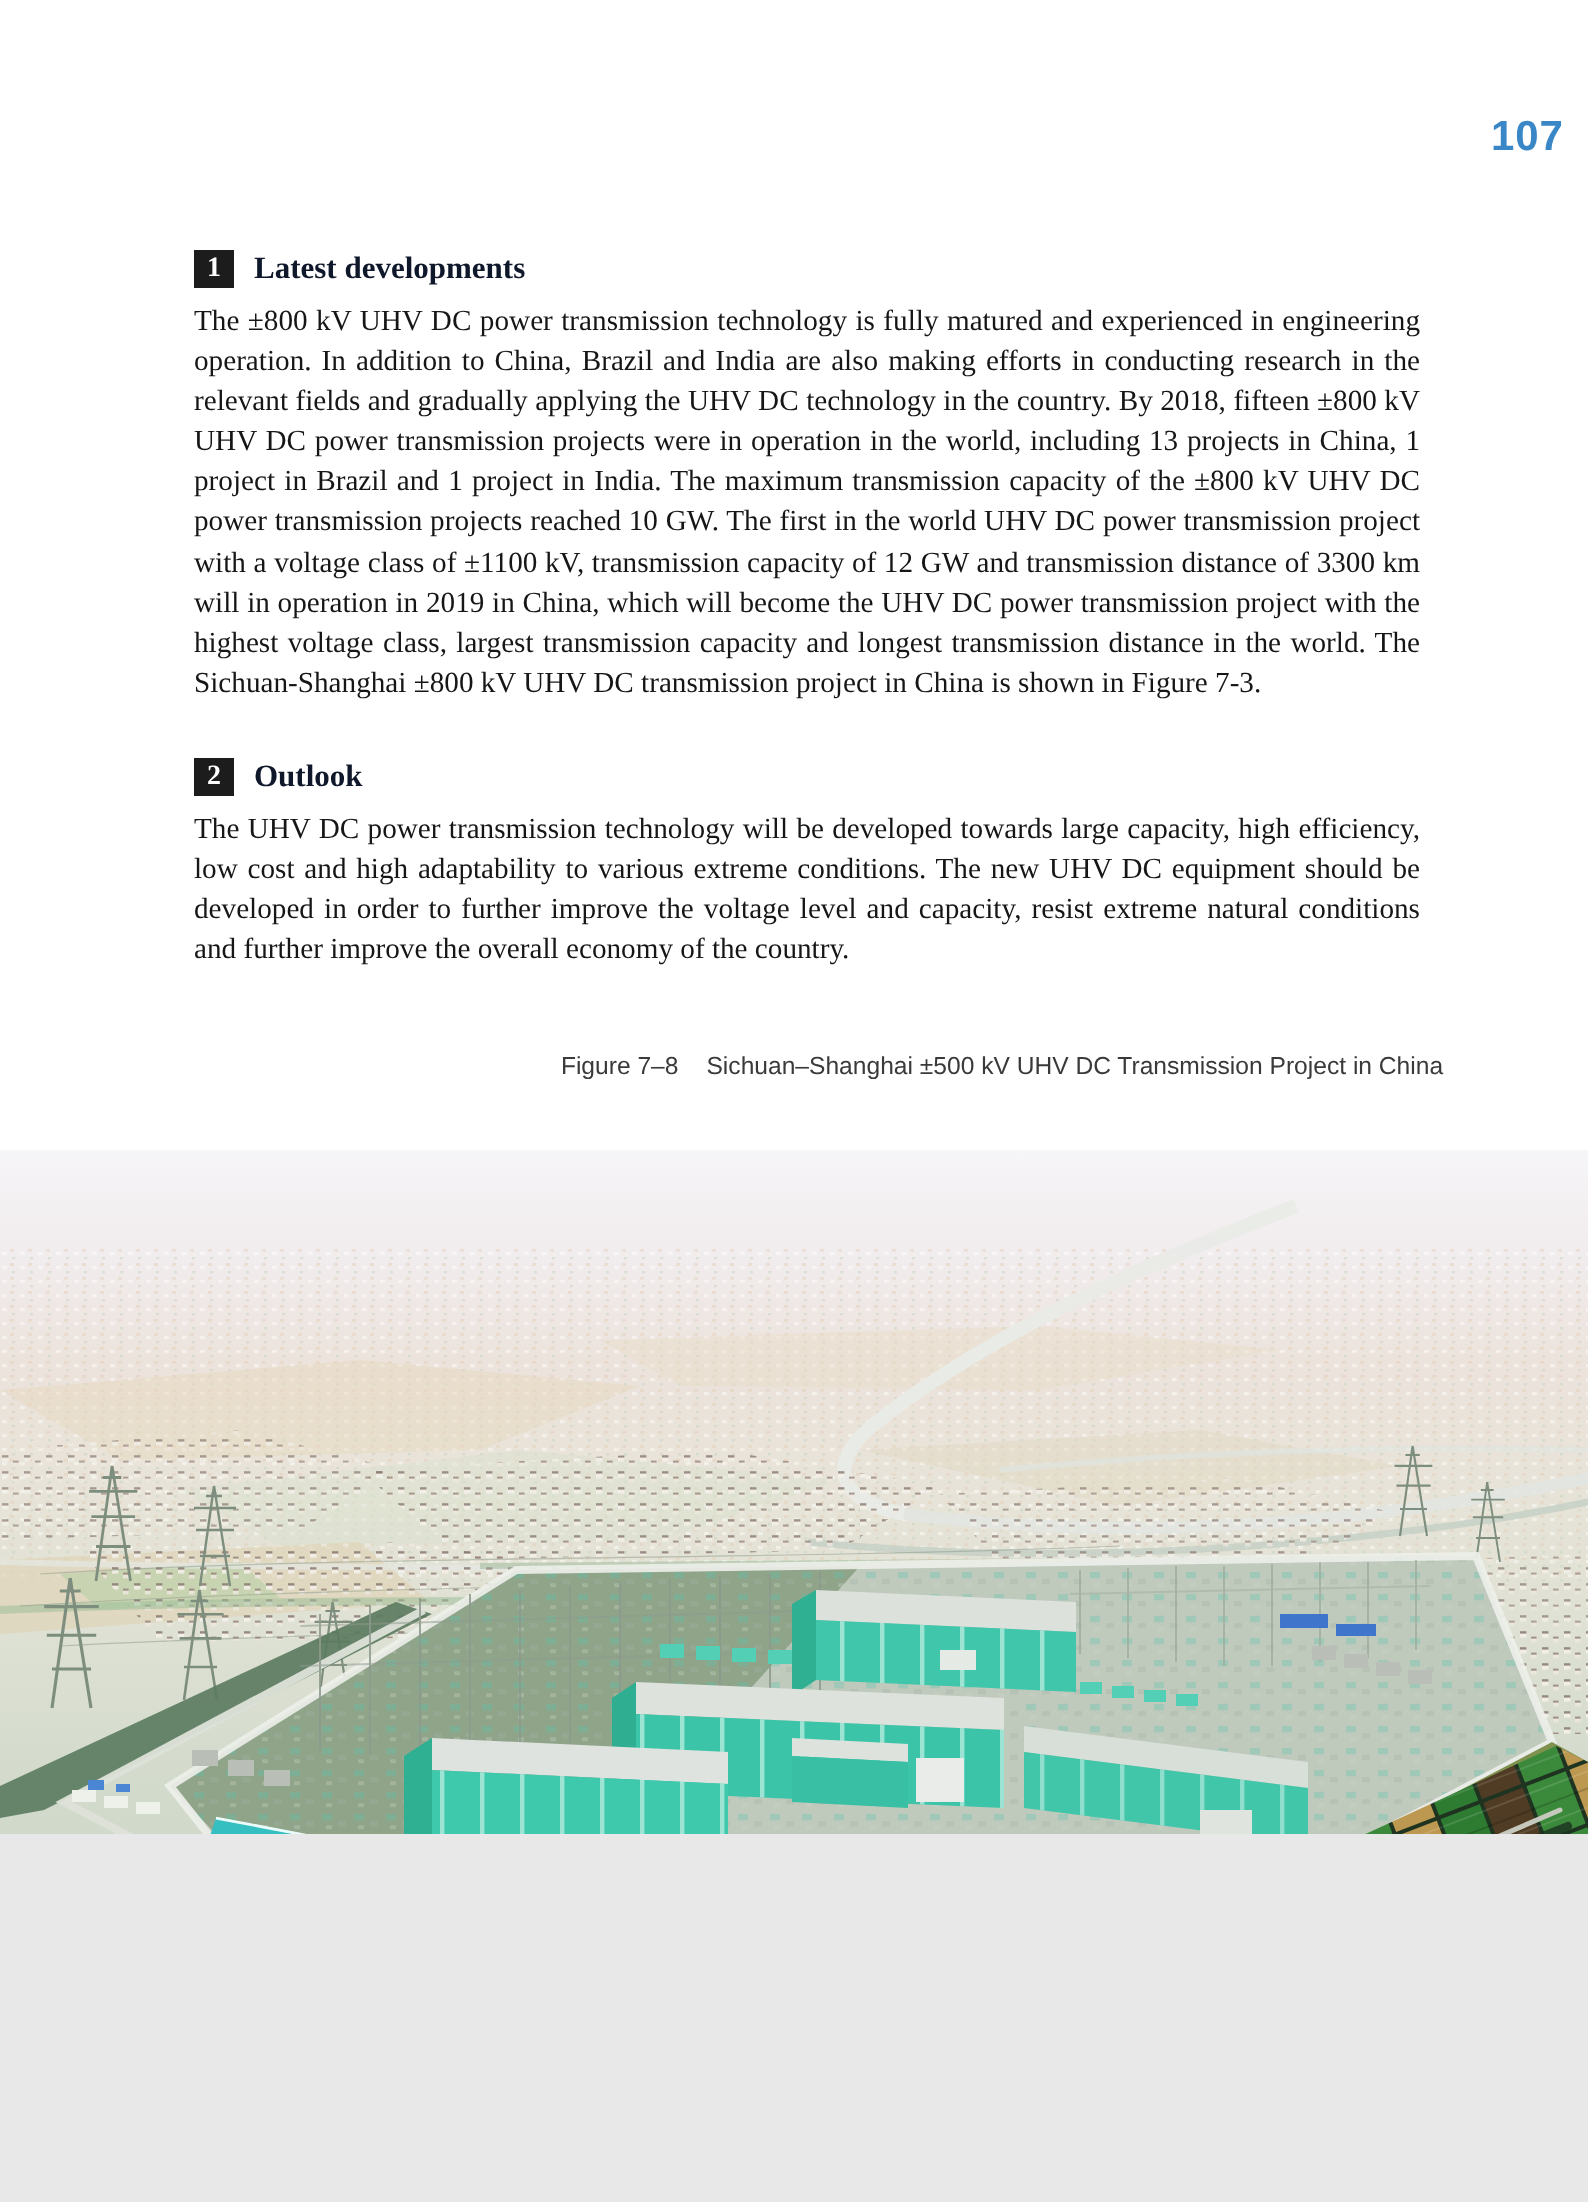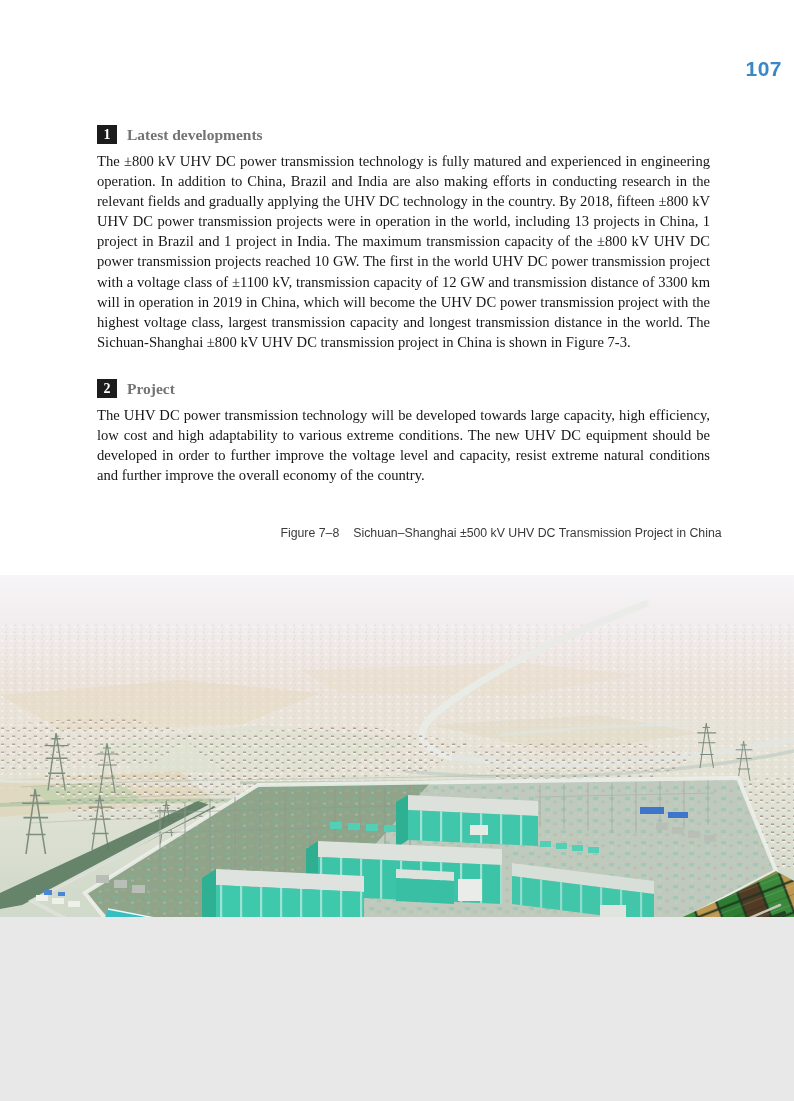--- a/index.html
+++ b/index.html
@@ -6,21 +6,21 @@
   .page{position:relative;width:794px;height:917px;background:#ffffff;overflow:hidden;
         font-family:"Liberation Serif",serif;margin:0 auto;padding-left:28px;}
   .page-number{position:absolute;top:57px;right:40px;font-family:"Liberation Sans",sans-serif;
         font-weight:bold;font-size:21px;color:#3a87c8;letter-spacing:.5px;}
   .sec{position:absolute;left:97px;width:613px;}
   #sec1{top:125px;}
   #sec2{top:379px;}
   .sec-head{display:flex;align-items:center;gap:10px;margin-bottom:7px;}
   .badge{width:20px;height:19px;background:#1c1c1c;color:#ffffff;font-family:"Liberation Serif",serif;
         font-weight:bold;font-size:14px;display:flex;align-items:center;justify-content:center;flex:0 0 auto;}
-  .sec-title{font-weight:bold;font-size:15.5px;color:#737373;}
+  .sec-title{font-weight:bold;font-size:15.5px;color:#0f172a;}
   .body-par{margin:0;text-align:justify;font-size:14.6px;line-height:20.1px;color:#161616;font-family:Liberation Serif, serif;}
   .caption{position:absolute;top:526px;left:180px;right:0;text-align:center;
         font-family:"Liberation Sans",sans-serif;font-size:12.3px;color:#3a3a3a;}
   .cap-gap{display:inline-block;width:14px;}
   .photo{position:absolute;top:575px;left:0;width:794px;height:518px;margin:0;line-height:0;}
   .photo svg{display:block;}
 </style>
 </head>
 <body>
 
@@ -32,21 +32,21 @@
     <div class="sec-head">
       <span class="badge">1</span>
       <span class="sec-title">Latest developments</span>
     </div>
     <p class="body-par">The ±800 kV UHV DC power transmission technology is fully matured and experienced in engineering operation. In addition to China, Brazil and India are also making efforts in conducting research in the relevant fields and gradually applying the UHV DC technology in the country. By 2018, fifteen ±800 kV UHV DC power transmission projects were in operation in the world, including 13 projects in China, 1 project in Brazil and 1 project in India. The maximum transmission capacity of the ±800 kV UHV DC power transmission projects reached 10 GW. The first in the world UHV DC power transmission project with a voltage class of ±1100 kV, transmission capacity of 12 GW and transmission distance of 3300 km will in operation in 2019 in China, which will become the UHV DC power transmission project with the highest voltage class, largest transmission capacity and longest transmission distance in the world. The Sichuan-Shanghai ±800 kV UHV DC transmission project in China is shown in Figure 7-3.</p>
   </section>
 
   <section class="sec" id="sec2">
     <div class="sec-head">
       <span class="badge">2</span>
-      <span class="sec-title">Project</span>
+      <span class="sec-title">Outlook</span>
     </div>
     <p class="body-par">The UHV DC power transmission technology will be developed towards large capacity, high efficiency, low cost and high adaptability to various extreme conditions. The new UHV DC equipment should be developed in order to further improve the voltage level and capacity, resist extreme natural conditions and further improve the overall economy of the country.</p>
   </section>
 
   <div class="caption">
     <span>Figure 7–8</span><span class="cap-gap"></span><span>Sichuan–Shanghai ±500 kV UHV DC Transmission Project in China</span>
   </div>
 
   <figure class="photo" role="img" aria-label="Aerial photograph of the Sichuan–Shanghai ±800 kV UHV DC converter station: teal valve-hall buildings inside a fenced switchyard, surrounded by farmland, villages, canals and a highway fading into haze">
     <svg width="794" height="518" viewBox="0 0 794 518" preserveAspectRatio="none" xmlns="http://www.w3.org/2000/svg">

